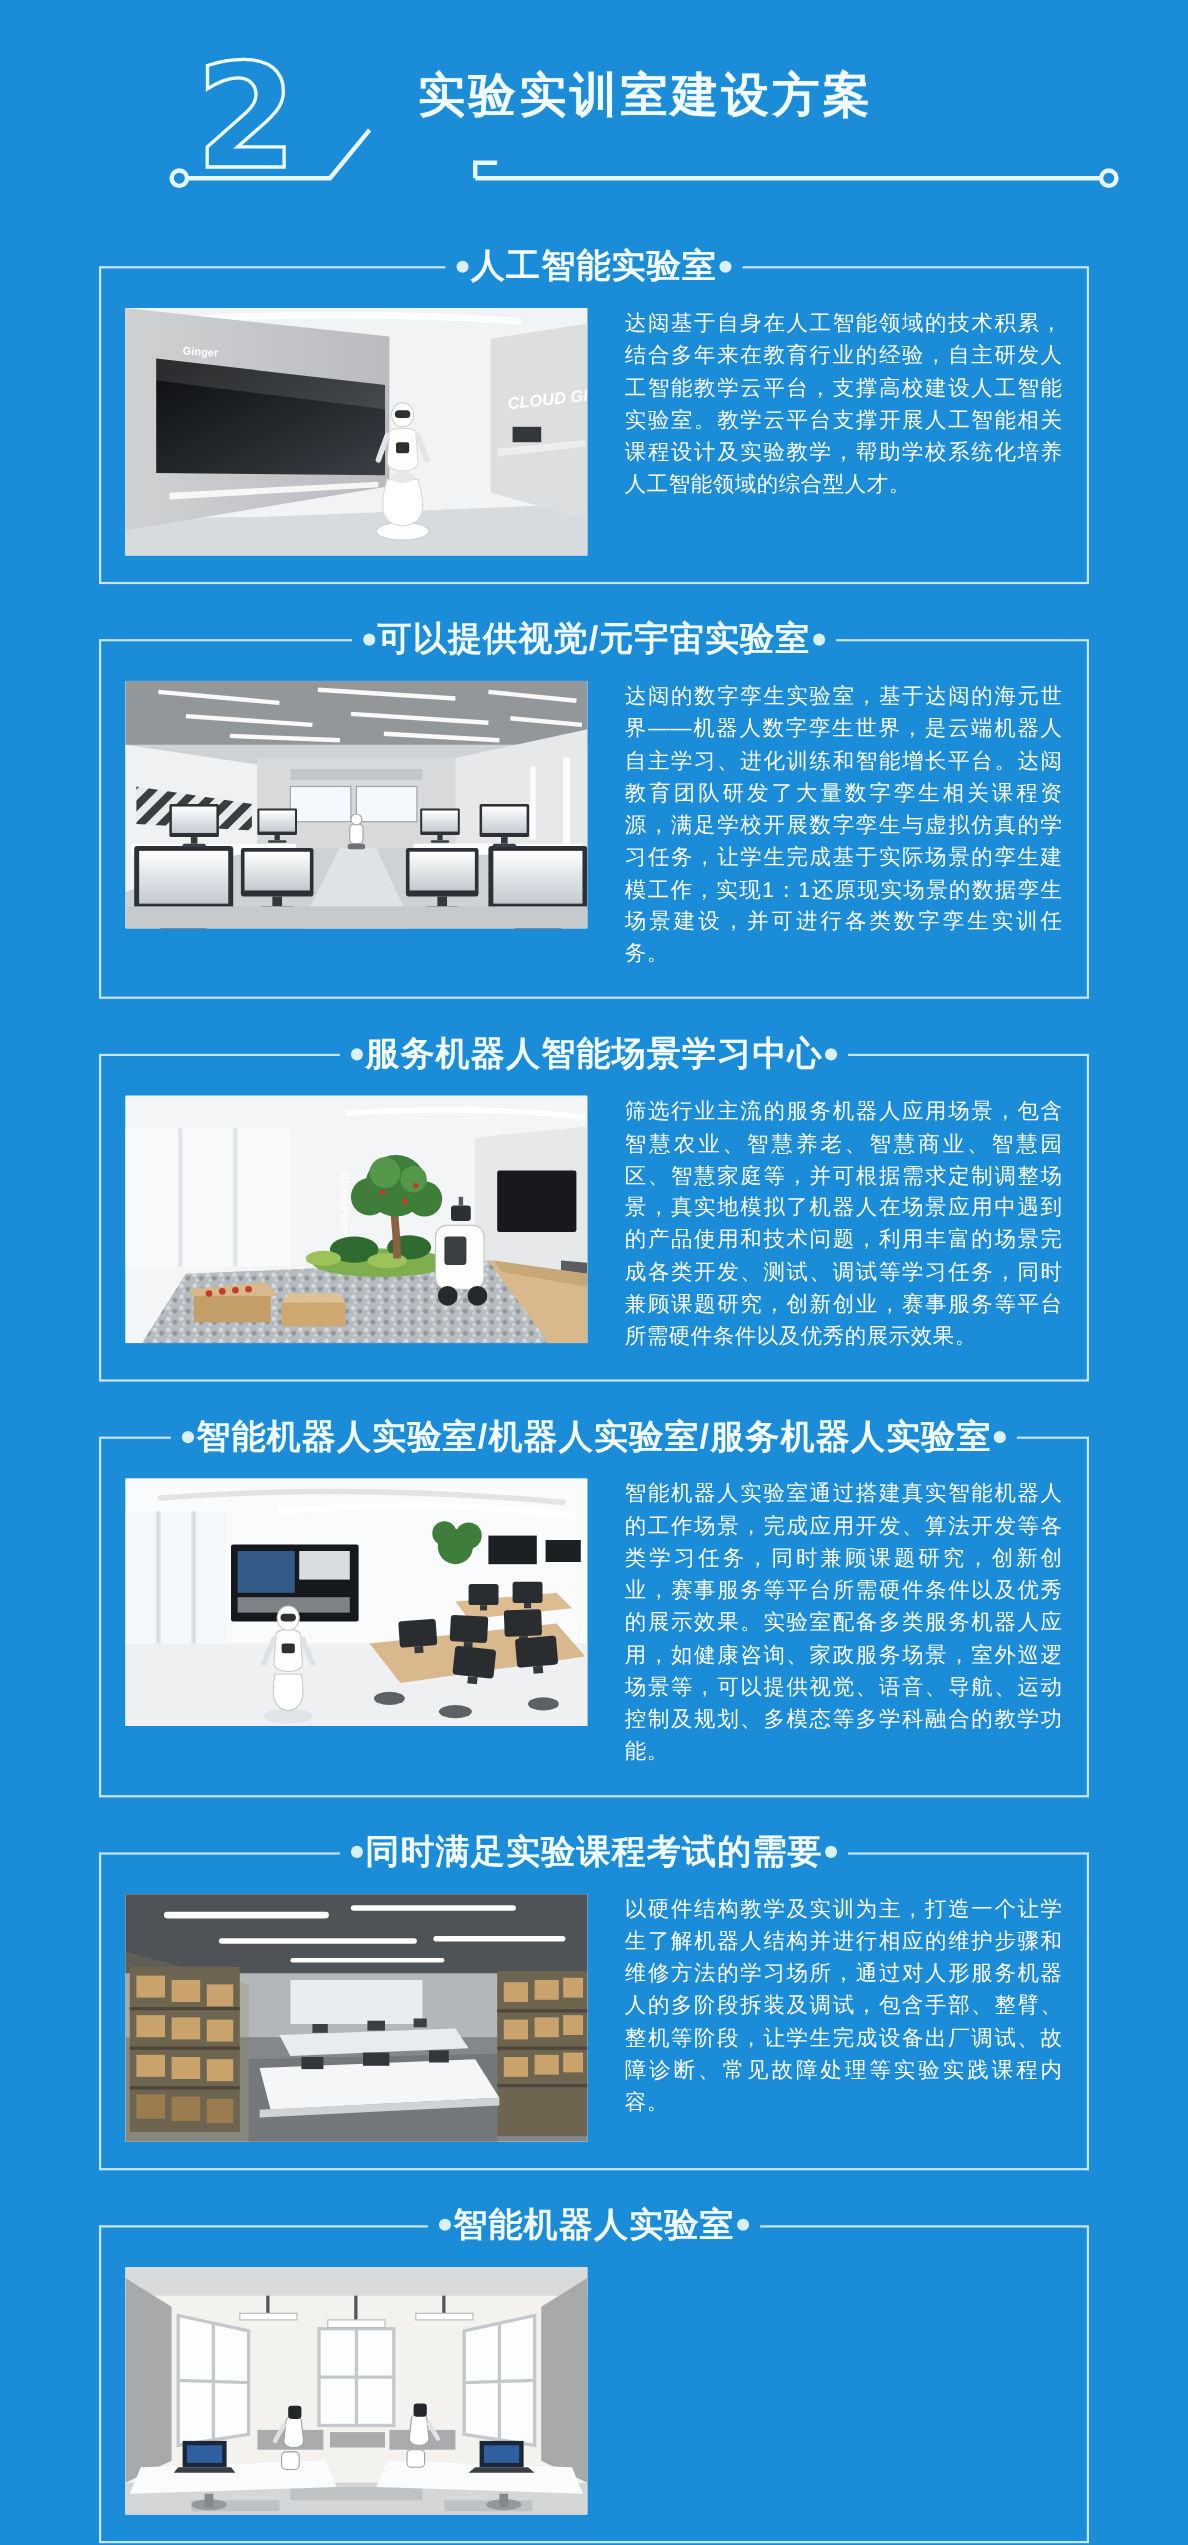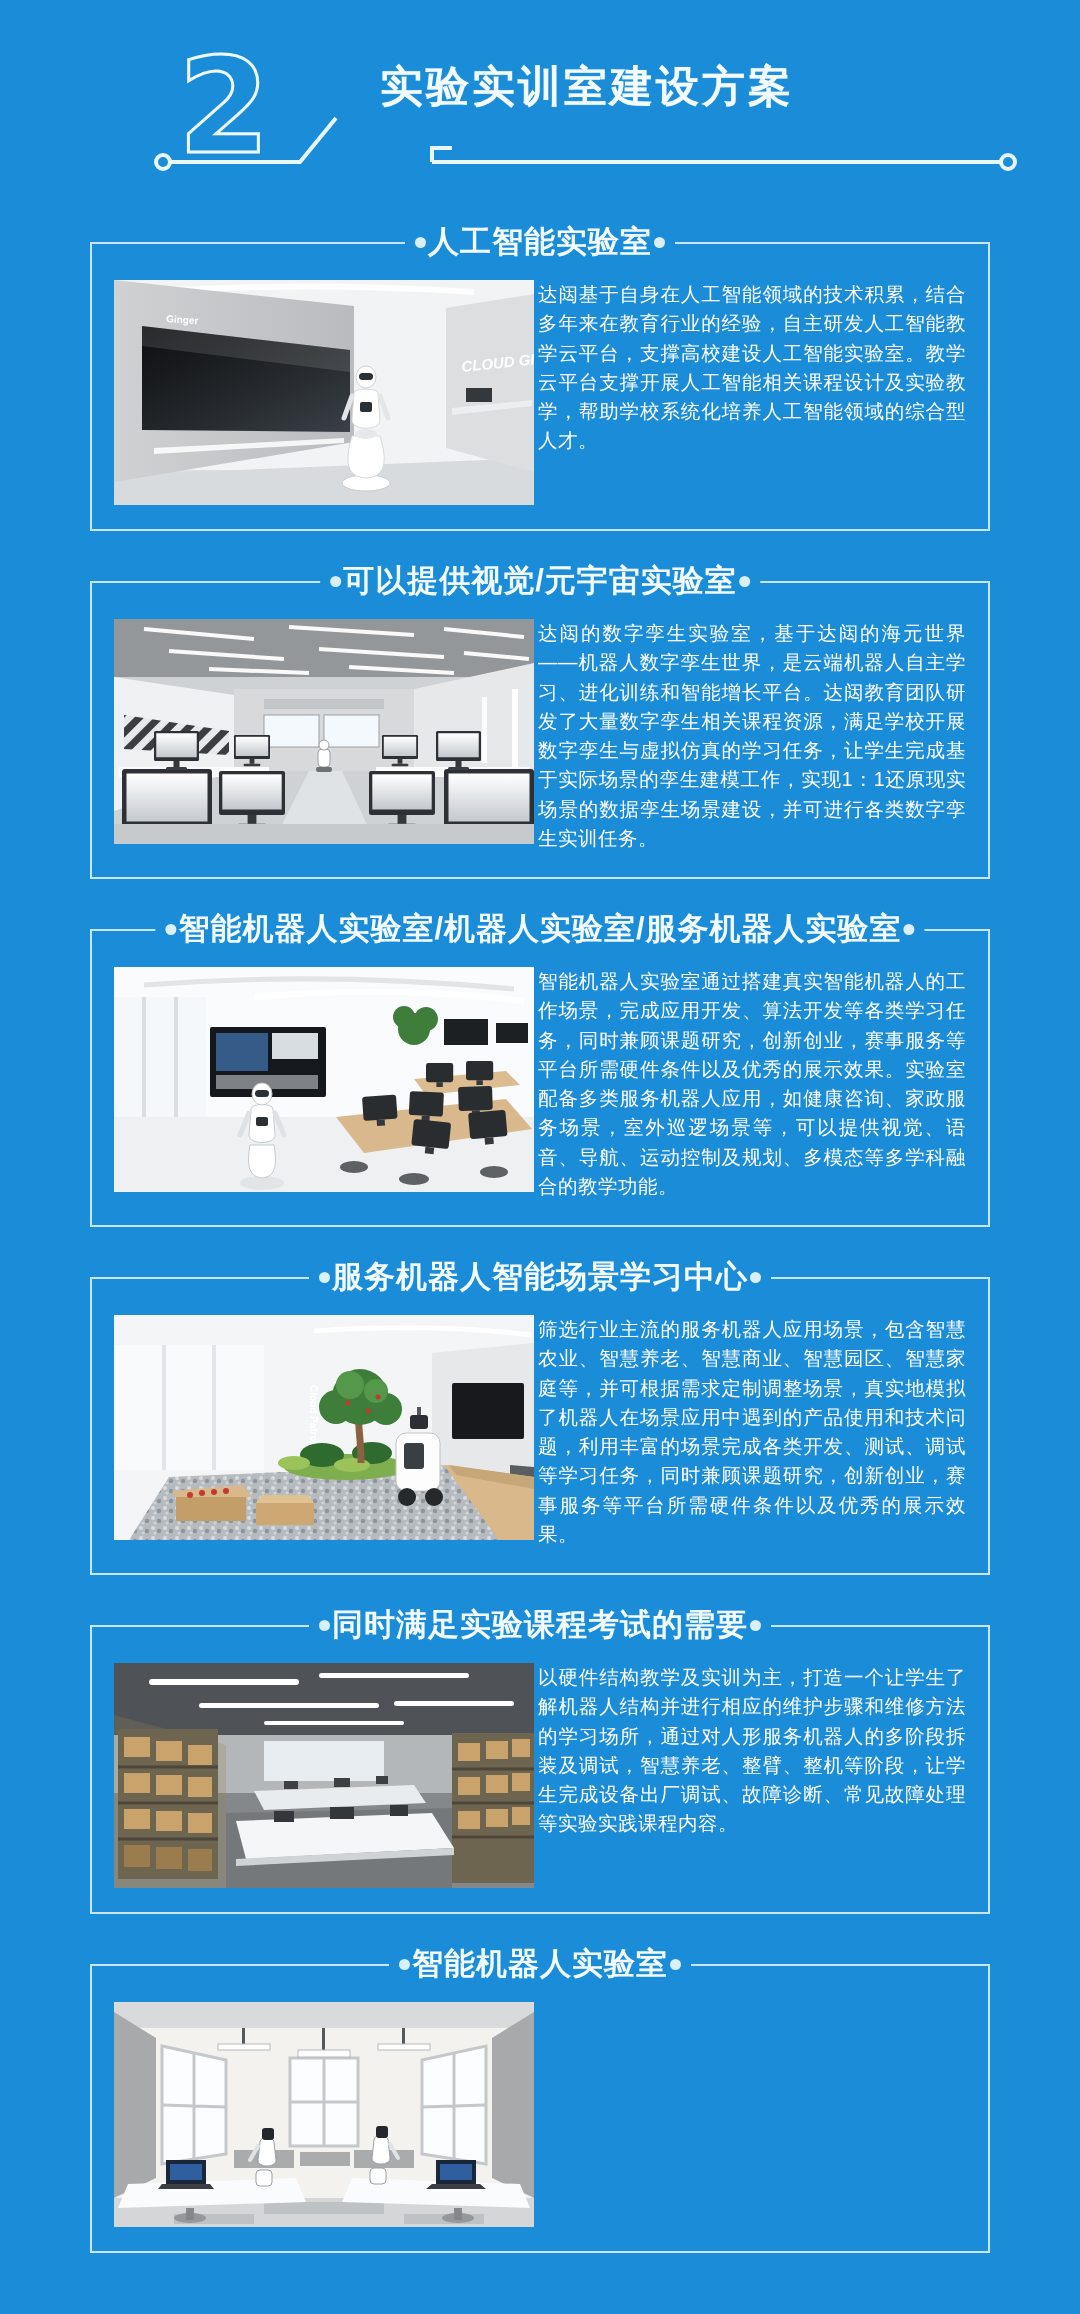--- a/index.html
+++ b/index.html
@@ -37,21 +37,21 @@
   .sec-title{
     position:absolute;top:-23px;left:50%;transform:translateX(-50%);
     background:var(--bg);
     display:flex;align-items:center;gap:2px;
     padding:0 10px;white-space:nowrap;
     font-size:31px;font-weight:bold;color:var(--title);letter-spacing:1px;
   }
   .dot{width:11px;height:11px;border-radius:50%;background:var(--accent);flex:0 0 auto;}
   .sec-photo{flex:0 0 auto;width:420px;height:225px;display:block;background:#eceff1;}
   .sec-body{
-    flex:1 1 auto;margin-left:4px;
+    flex:1 1 auto;margin-left:34px;
     font-size:19.5px;line-height:1.5;color:#ffffff;
     text-align:justify;letter-spacing:.5px;
   }
 </style>
 </head>
 <body>
 
 <div class="page">
 
   <div class="header">
@@ -182,20 +182,99 @@
       <use href="#mon2" transform="translate(268,116) scale(.6)"></use>
       <use href="#mon2" transform="translate(322,112) scale(.75)"></use>
       <rect x="0" y="205" width="420" height="20" fill="#c6cacd"></rect>
     </svg>
     <p class="sec-body">达闼的数字孪生实验室，基于达闼的海元世界——机器人数字孪生世界，是云端机器人自主学习、进化训练和智能增长平台。达闼教育团队研发了大量数字孪生相关课程资源，满足学校开展数字孪生与虚拟仿真的学习任务，让学生完成基于实际场景的孪生建模工作，实现1：1还原现实场景的数据孪生场景建设，并可进行各类数字孪生实训任务。</p>
   </section>
 
   <section class="section">
     <div class="sec-title">
       <span class="dot"></span>
+      <span>服务机器人智能场景学习中心</span>
+      <span class="dot"></span>
+    </div>
+    <svg class="sec-photo" viewBox="0 0 420 225">
+      <defs>
+        <pattern id="gravel" width="12" height="10" patternUnits="userSpaceOnUse">
+          <rect width="12" height="10" fill="#b6bbc0"></rect>
+          <circle cx="3" cy="3" r="2" fill="#d9dde0"></circle>
+            <circle cx="9" cy="6" r="2.2" fill="#8f959a"></circle>
+          <circle cx="5" cy="8" r="1.6" fill="#cfd4d8"></circle>
+        </pattern>
+      </defs>
+      <rect width="420" height="225" fill="#f4f5f6"></rect>
+      <rect x="0" y="30" width="150" height="125" fill="#f8fafc"></rect>
+      <g stroke="#e2e5e7" stroke-width="4">
+          <path d="M50,30 V155"></path>
+          <path d="M100,30 V155"></path>
+        </g>
+      <path d="M200,16 Q320,8 418,20" stroke="#ffffff" stroke-width="5" fill="none"></path>
+      <polygon points="318,38 420,28 420,162 318,152" fill="#e7e8e9"></polygon>
+      <rect x="338" y="68" width="72" height="56" rx="2" fill="#17191c"></rect>
+      <polygon points="396,150 420,152 420,170 396,166" fill="#5a5e61"></polygon>
+      <text x="196" y="70" font-size="10" font-weight="bold" fill="#ffffff" transform="rotate(90 196 70)">Cloud Patrol</text>
+
+      <polygon points="55,162 335,150 395,225 15,225" fill="url(#gravel)"></polygon>
+      <polygon points="330,150 420,162 420,225 385,225" fill="#d9b98c"></polygon>
+      <polygon points="335,150 420,162 420,174 342,160" fill="#c7a678"></polygon>
+
+      <ellipse cx="232" cy="152" rx="62" ry="13" fill="#7fae4e"></ellipse>
+      <g fill="#2f6b2e">
+          <ellipse cx="208" cy="140" rx="22" ry="12"></ellipse>
+          <ellipse cx="258" cy="138" rx="20" ry="11"></ellipse>
+        </g>
+      <g fill="#9cc25a">
+          <ellipse cx="180" cy="148" rx="16" ry="7"></ellipse>
+          <ellipse cx="238" cy="150" rx="18" ry="7"></ellipse>
+        </g>
+      <path d="M247,148 C247,120 243,110 245,92" stroke="#8a6242" stroke-width="7" fill="none"></path>
+      <g fill="#3f7d3a">
+          <circle cx="246" cy="82" r="28"></circle>
+          <circle cx="222" cy="92" r="17"></circle>
+          <circle cx="272" cy="94" r="16"></circle>
+        </g>
+      <g fill="#55974b">
+          <circle cx="236" cy="70" r="14"></circle>
+          <circle cx="262" cy="76" r="12"></circle>
+        </g>
+      <circle cx="234" cy="88" r="2.5" fill="#c23b2e"></circle>
+        <circle cx="254" cy="96" r="2.5" fill="#c23b2e"></circle>
+        <circle cx="264" cy="82" r="2.5" fill="#c23b2e"></circle>
+
+      <g>
+        <rect x="282" y="118" width="44" height="58" rx="10" fill="#fdfdfd" stroke="#bfc4c7"></rect>
+        <rect x="290" y="128" width="20" height="26" rx="3" fill="#3a3f43"></rect>
+        <rect x="296" y="100" width="18" height="14" rx="3" fill="#2c3034"></rect>
+        <rect x="303" y="92" width="4" height="8" fill="#54585c"></rect>
+        <circle cx="293" cy="182" r="9" fill="#26292c"></circle>
+          <circle cx="320" cy="182" r="9" fill="#26292c"></circle>
+      </g>
+
+      <g>
+        <polygon points="58,176 128,170 138,182 66,190" fill="#d9b98c"></polygon>
+        <rect x="62" y="182" width="70" height="24" fill="#c49e69"></rect>
+        <g fill="#c23b2e">
+            <circle cx="76" cy="180" r="3"></circle>
+            <circle cx="88" cy="178" r="3"></circle>
+            <circle cx="100" cy="177" r="3"></circle>
+            <circle cx="112" cy="176" r="3"></circle>
+          </g>
+        <rect x="142" y="188" width="58" height="22" fill="#cda873"></rect>
+        <polygon points="142,188 200,188 194,180 148,180" fill="#e0c193"></polygon>
+      </g>
+    </svg>
+    <p class="sec-body">筛选行业主流的服务机器人应用场景，包含智慧农业、智慧养老、智慧商业、智慧园区、智慧家庭等，并可根据需求定制调整场景，真实地模拟了机器人在场景应用中遇到的产品使用和技术问题，利用丰富的场景完成各类开发、测试、调试等学习任务，同时兼顾课题研究，创新创业，赛事服务等平台所需硬件条件以及优秀的展示效果。</p>
+  </section>
+
+  <section class="section">
+    <div class="sec-title">
+      <span class="dot"></span>
       <span>智能机器人实验室/机器人实验室/服务机器人实验室</span>
       <span class="dot"></span>
     </div>
     <svg class="sec-photo" viewBox="0 0 420 225">
       <defs>
         <g id="monback">
             <rect width="34" height="24" rx="3" fill="#2a2d30"></rect>
             <rect x="13" y="24" width="8" height="6" fill="#34383c"></rect>
           </g>
       </defs>
@@ -248,99 +327,20 @@
           <ellipse cx="300" cy="212" rx="15" ry="6"></ellipse>
           <ellipse cx="380" cy="205" rx="14" ry="6"></ellipse>
       </g>
     </svg>
     <p class="sec-body">智能机器人实验室通过搭建真实智能机器人的工作场景，完成应用开发、算法开发等各类学习任务，同时兼顾课题研究，创新创业，赛事服务等平台所需硬件条件以及优秀的展示效果。实验室配备多类服务机器人应用，如健康咨询、家政服务场景，室外巡逻场景等，可以提供视觉、语音、导航、运动控制及规划、多模态等多学科融合的教学功能。</p>
   </section>
 
   <section class="section">
     <div class="sec-title">
       <span class="dot"></span>
-      <span>服务机器人智能场景学习中心</span>
-      <span class="dot"></span>
-    </div>
-    <svg class="sec-photo" viewBox="0 0 420 225">
-      <defs>
-        <pattern id="gravel" width="12" height="10" patternUnits="userSpaceOnUse">
-          <rect width="12" height="10" fill="#b6bbc0"></rect>
-          <circle cx="3" cy="3" r="2" fill="#d9dde0"></circle>
-            <circle cx="9" cy="6" r="2.2" fill="#8f959a"></circle>
-          <circle cx="5" cy="8" r="1.6" fill="#cfd4d8"></circle>
-        </pattern>
-      </defs>
-      <rect width="420" height="225" fill="#f4f5f6"></rect>
-      <rect x="0" y="30" width="150" height="125" fill="#f8fafc"></rect>
-      <g stroke="#e2e5e7" stroke-width="4">
-          <path d="M50,30 V155"></path>
-          <path d="M100,30 V155"></path>
-        </g>
-      <path d="M200,16 Q320,8 418,20" stroke="#ffffff" stroke-width="5" fill="none"></path>
-      <polygon points="318,38 420,28 420,162 318,152" fill="#e7e8e9"></polygon>
-      <rect x="338" y="68" width="72" height="56" rx="2" fill="#17191c"></rect>
-      <polygon points="396,150 420,152 420,170 396,166" fill="#5a5e61"></polygon>
-      <text x="196" y="70" font-size="10" font-weight="bold" fill="#ffffff" transform="rotate(90 196 70)">Cloud Patrol</text>
-
-      <polygon points="55,162 335,150 395,225 15,225" fill="url(#gravel)"></polygon>
-      <polygon points="330,150 420,162 420,225 385,225" fill="#d9b98c"></polygon>
-      <polygon points="335,150 420,162 420,174 342,160" fill="#c7a678"></polygon>
-
-      <ellipse cx="232" cy="152" rx="62" ry="13" fill="#7fae4e"></ellipse>
-      <g fill="#2f6b2e">
-          <ellipse cx="208" cy="140" rx="22" ry="12"></ellipse>
-          <ellipse cx="258" cy="138" rx="20" ry="11"></ellipse>
-        </g>
-      <g fill="#9cc25a">
-          <ellipse cx="180" cy="148" rx="16" ry="7"></ellipse>
-          <ellipse cx="238" cy="150" rx="18" ry="7"></ellipse>
-        </g>
-      <path d="M247,148 C247,120 243,110 245,92" stroke="#8a6242" stroke-width="7" fill="none"></path>
-      <g fill="#3f7d3a">
-          <circle cx="246" cy="82" r="28"></circle>
-          <circle cx="222" cy="92" r="17"></circle>
-          <circle cx="272" cy="94" r="16"></circle>
-        </g>
-      <g fill="#55974b">
-          <circle cx="236" cy="70" r="14"></circle>
-          <circle cx="262" cy="76" r="12"></circle>
-        </g>
-      <circle cx="234" cy="88" r="2.5" fill="#c23b2e"></circle>
-        <circle cx="254" cy="96" r="2.5" fill="#c23b2e"></circle>
-        <circle cx="264" cy="82" r="2.5" fill="#c23b2e"></circle>
-
-      <g>
-        <rect x="282" y="118" width="44" height="58" rx="10" fill="#fdfdfd" stroke="#bfc4c7"></rect>
-        <rect x="290" y="128" width="20" height="26" rx="3" fill="#3a3f43"></rect>
-        <rect x="296" y="100" width="18" height="14" rx="3" fill="#2c3034"></rect>
-        <rect x="303" y="92" width="4" height="8" fill="#54585c"></rect>
-        <circle cx="293" cy="182" r="9" fill="#26292c"></circle>
-          <circle cx="320" cy="182" r="9" fill="#26292c"></circle>
-      </g>
-
-      <g>
-        <polygon points="58,176 128,170 138,182 66,190" fill="#d9b98c"></polygon>
-        <rect x="62" y="182" width="70" height="24" fill="#c49e69"></rect>
-        <g fill="#c23b2e">
-            <circle cx="76" cy="180" r="3"></circle>
-            <circle cx="88" cy="178" r="3"></circle>
-            <circle cx="100" cy="177" r="3"></circle>
-            <circle cx="112" cy="176" r="3"></circle>
-          </g>
-        <rect x="142" y="188" width="58" height="22" fill="#cda873"></rect>
-        <polygon points="142,188 200,188 194,180 148,180" fill="#e0c193"></polygon>
-      </g>
-    </svg>
-    <p class="sec-body">筛选行业主流的服务机器人应用场景，包含智慧农业、智慧养老、智慧商业、智慧园区、智慧家庭等，并可根据需求定制调整场景，真实地模拟了机器人在场景应用中遇到的产品使用和技术问题，利用丰富的场景完成各类开发、测试、调试等学习任务，同时兼顾课题研究，创新创业，赛事服务等平台所需硬件条件以及优秀的展示效果。</p>
-  </section>
-
-  <section class="section">
-    <div class="sec-title">
-      <span class="dot"></span>
       <span>同时满足实验课程考试的需要</span>
       <span class="dot"></span>
     </div>
     <svg class="sec-photo" viewBox="0 0 420 225">
       <rect width="420" height="225" fill="#85888b"></rect>
 
       <rect width="420" height="72" fill="#4f5357"></rect>
       <g fill="#ffffff">
         <rect x="35" y="16" width="150" height="6" rx="3"></rect>
           <rect x="205" y="10" width="150" height="5" rx="2.5"></rect>
@@ -405,21 +405,21 @@
           <rect x="262" y="113" width="12" height="8"></rect>
         </g>
       <polygon points="122,158 318,150 340,185 132,196" fill="#f4f6f7"></polygon>
       <g fill="#33373b">
           <rect x="160" y="148" width="20" height="11"></rect>
           <rect x="216" y="144" width="24" height="12"></rect>
           <rect x="276" y="142" width="18" height="11"></rect>
         </g>
       <polygon points="122,196 340,185 340,192 122,203" fill="#cfd3d5"></polygon>
     </svg>
-    <p class="sec-body">以硬件结构教学及实训为主，打造一个让学生了解机器人结构并进行相应的维护步骤和维修方法的学习场所，通过对人形服务机器人的多阶段拆装及调试，智慧养老、整臂、整机等阶段，让学生完成设备出厂调试、故障诊断、常见故障处理等实验实践课程内容。</p>
+    <p class="sec-body">以硬件结构教学及实训为主，打造一个让学生了解机器人结构并进行相应的维护步骤和维修方法的学习场所，通过对人形服务机器人的多阶段拆装及调试，包含手部、整臂、整机等阶段，让学生完成设备出厂调试、故障诊断、常见故障处理等实验实践课程内容。</p>
   </section>
 
   <section class="section">
     <div class="sec-title">
       <span class="dot"></span>
       <span>智能机器人实验室</span>
       <span class="dot"></span>
     </div>
     <svg class="sec-photo" viewBox="0 0 420 225">
       <rect width="420" height="225" fill="#f3f2ee"></rect>

